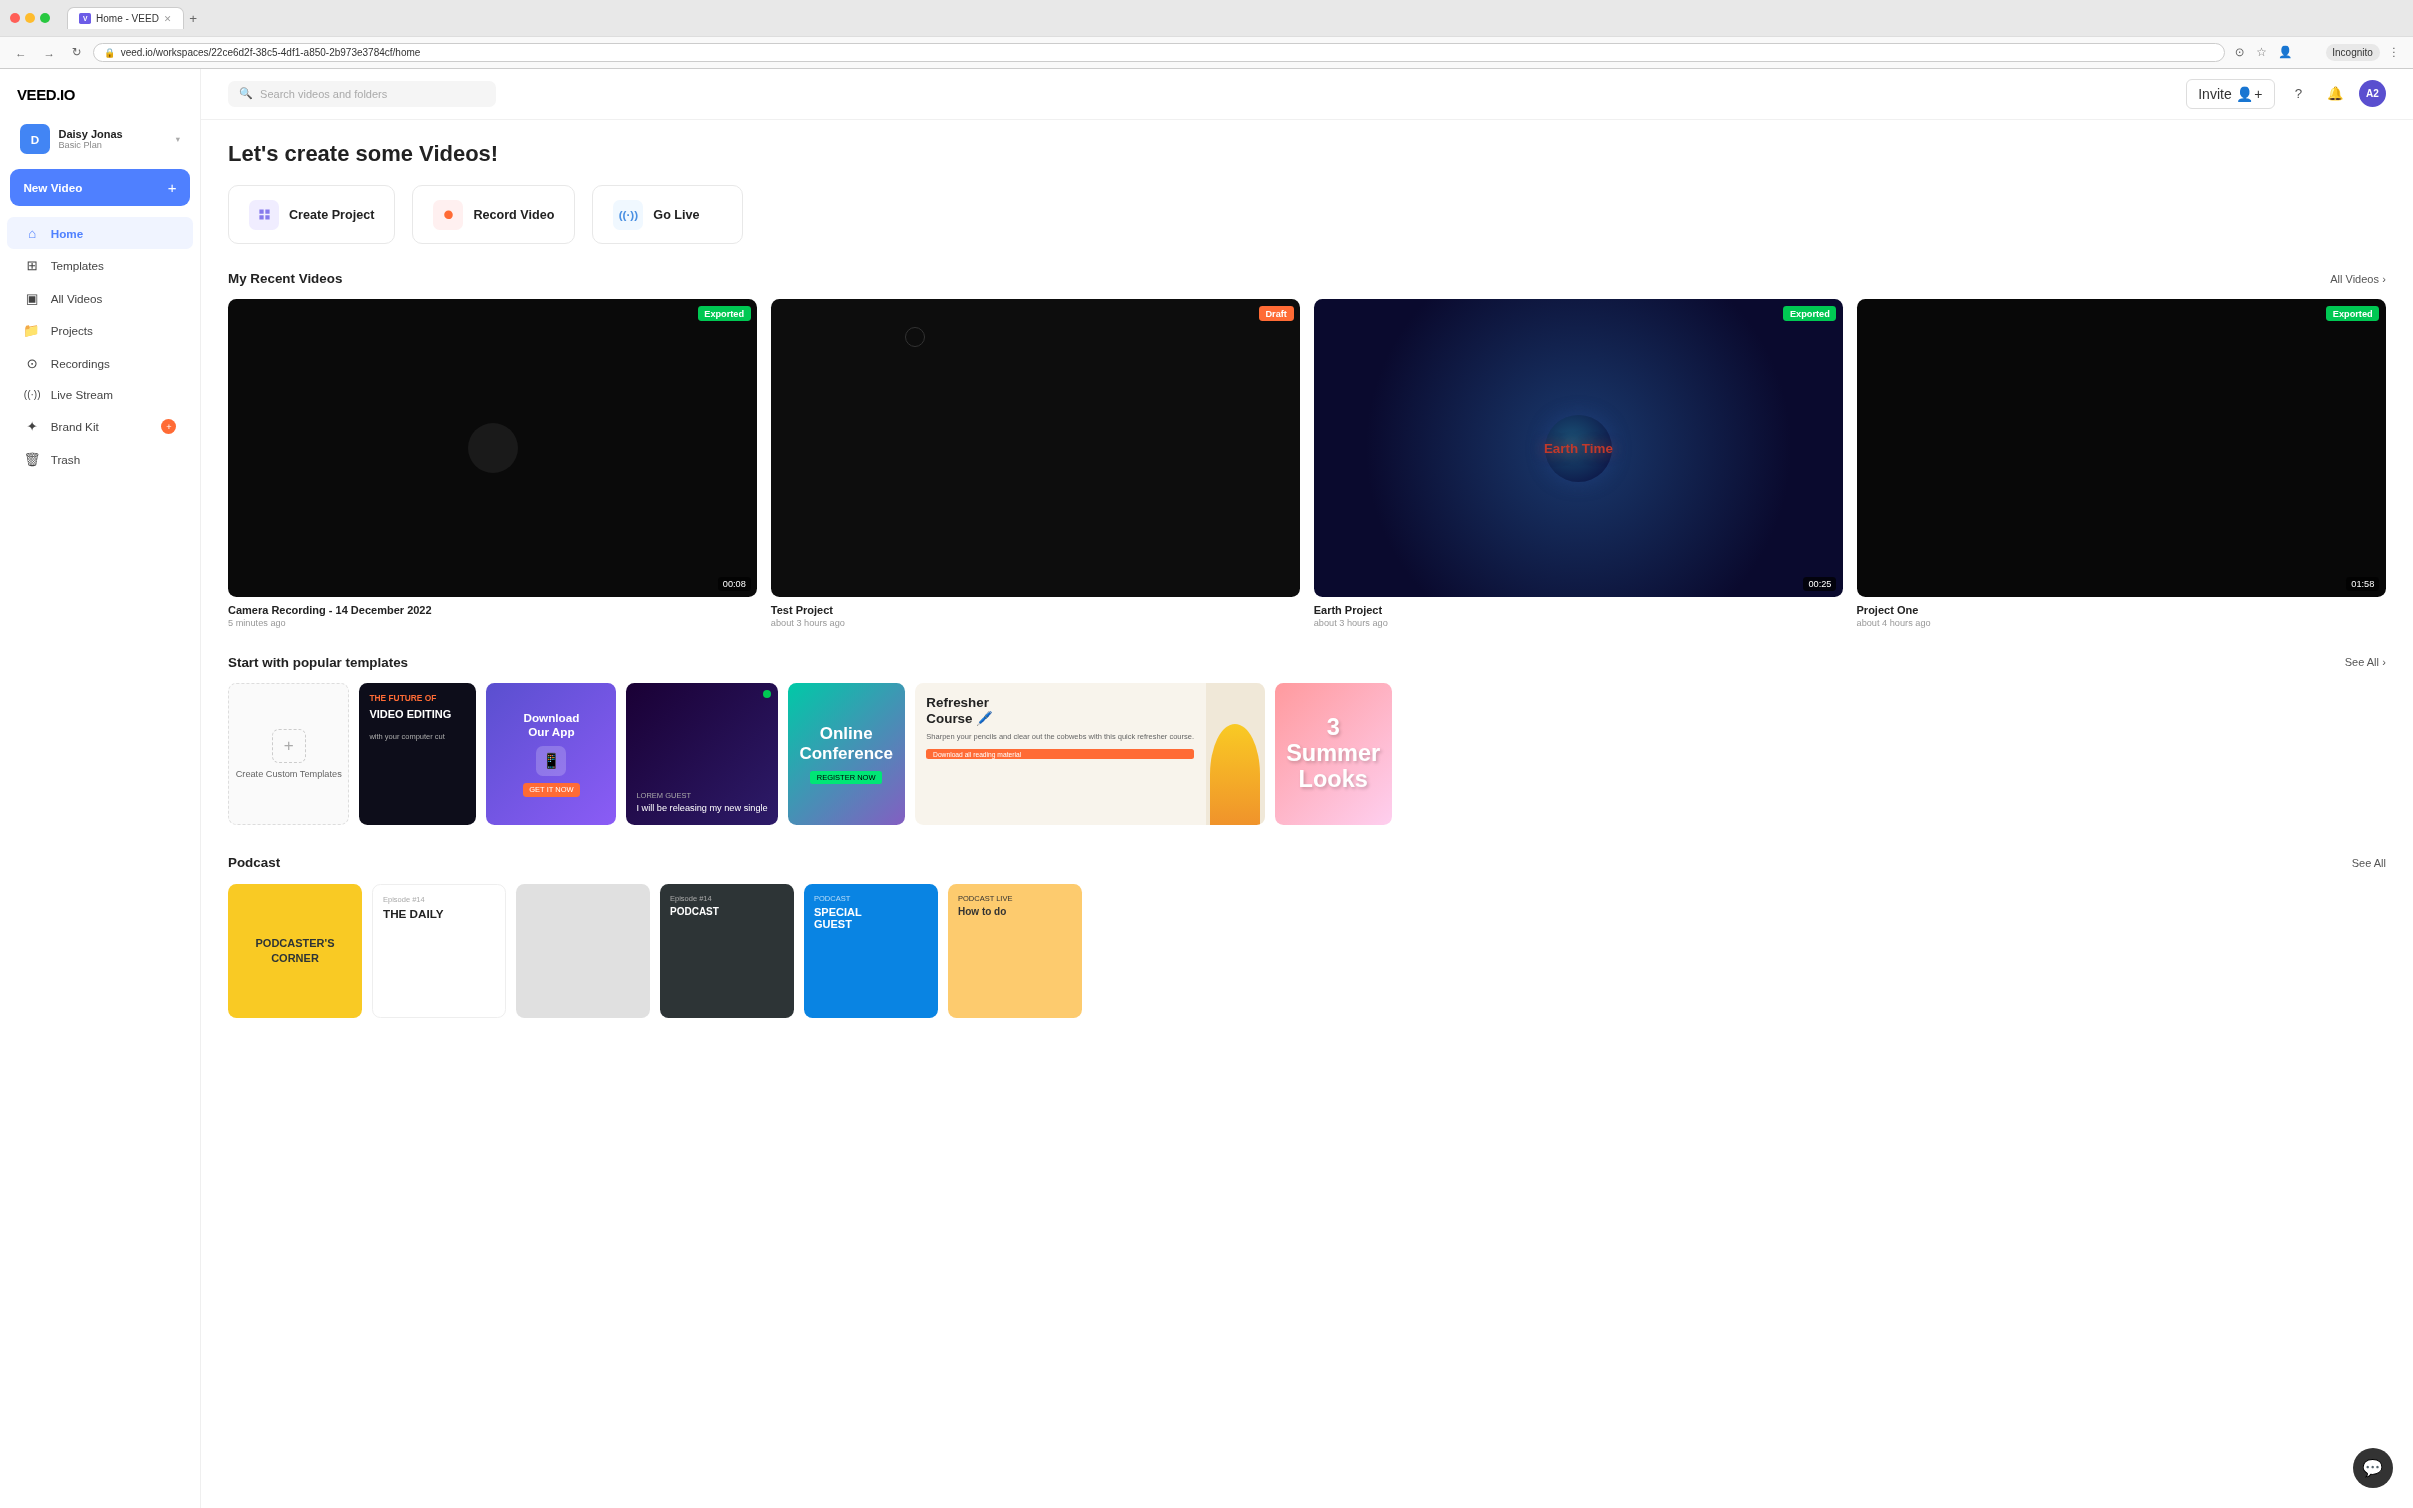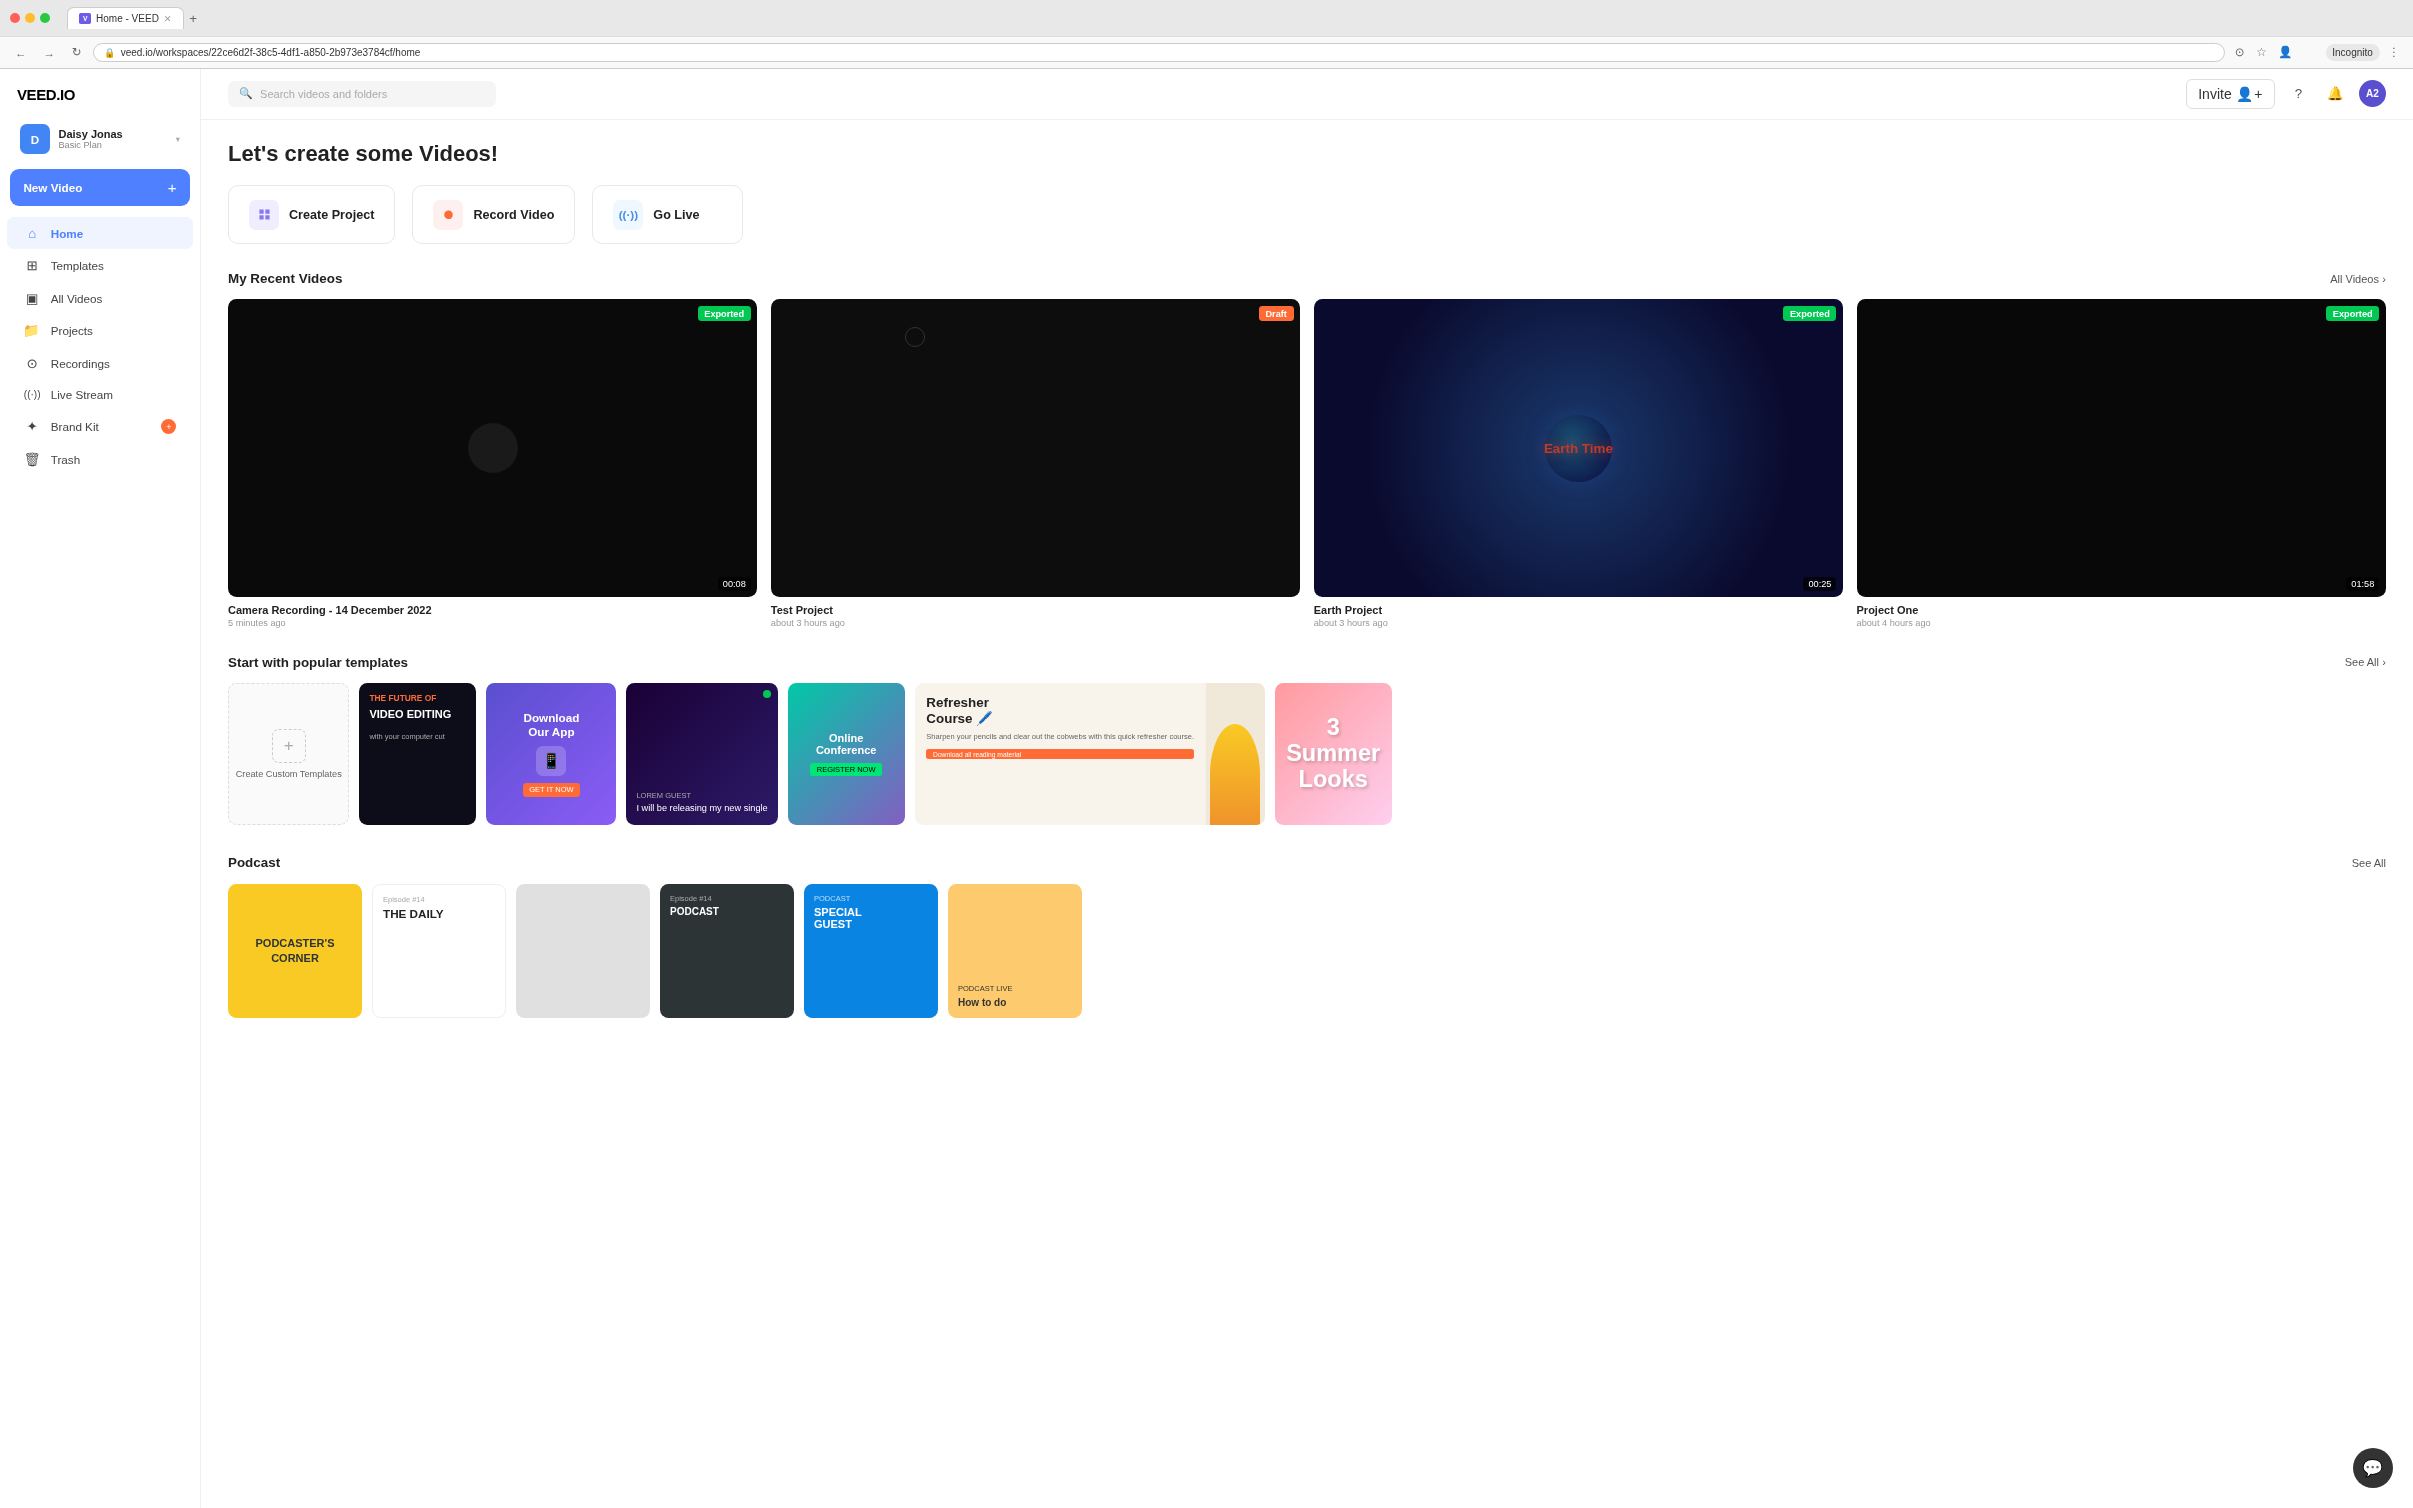--- a/index.html
+++ b/index.html
@@ -483,21 +483,21 @@
           <div style="margin-top:6.7px;background:#ff6b35;color:#fff;font-size:7.5px;padding:2.5px 6.7px;border-radius:3.4px;">GET IT NOW</div>
         </div>
 
         <div class="template-card" style="background:linear-gradient(135deg, #1a0035, #2d1b69); min-width:138px; display:flex; flex-direction:column; justify-content:flex-end; padding:10px; position:relative;">
           <div class="online-dot"></div>
           <div style="color:#aaa;font-size:7.5px;margin-bottom:3.4px;">LOREM GUEST</div>
           <div style="color:#fff;font-size:9.2px;line-height:1.3;">I will be releasing my new single</div>
         </div>
 
         <div class="template-card" style="background:linear-gradient(135deg, #00c9a7, #845ec2); min-width:117px; display:flex; flex-direction:column; align-items:center; justify-content:center;">
-          <div style="color:#fff;font-size:11px;font-weight:700;text-align:center;">Online<br>Conference</div>
+          <div style="color:#fff;font-size:17px;font-weight:700;text-align:center;">Online<br>Conference</div>
           <div style="margin-top:6.7px;background:#00e676;color:#000;font-size:7.5px;padding:1.7px 6.7px;border-radius:2.5px;">REGISTER NOW</div>
         </div>
 
         <div class="template-card" style="background:#f8f4ec; min-width:168px; display:flex; flex-direction:row; overflow:hidden;">
           <div style="flex:1;padding:11.7px;">
             <div style="font-size:13.4px;font-weight:800;color:#222;line-height:1.2;">Refresher<br>Course 🖊️</div>
             <div style="font-size:7.5px;color:#666;margin-top:5px;line-height:1.4;">Sharpen your pencils and clear out the cobwebs with this quick refresher course.</div>
             <div style="margin-top:6.7px;background:#ff6b35;color:#fff;font-size:6.7px;padding:1.7px 6.7px;border-radius:2.5px;">Download all reading material</div>
           </div>
           <div style="width:59px;background:#f0e8d8;display:flex;align-items:flex-end;justify-content:center;overflow:hidden;">
@@ -528,21 +528,21 @@
         <div class="podcast-card pod-gray" style="background:#e0e0e0;">
         </div>
         <div class="podcast-card pod-dark" style="display:flex;flex-direction:column;align-items:flex-start;justify-content:flex-start;padding:10px;">
           <div style="font-size:7.5px;color:#aaa;margin-bottom:3.4px;">Episode #14</div>
           <div style="font-size:10px;font-weight:700;color:#fff;">PODCAST</div>
         </div>
         <div class="podcast-card pod-blue" style="display:flex;flex-direction:column;align-items:flex-start;justify-content:flex-start;padding:10px;">
           <div style="font-size:7.5px;color:rgba(255,255,255,0.7);margin-bottom:3.4px;">PODCAST</div>
           <div style="font-size:11px;font-weight:700;color:#fff;">SPECIAL<br>GUEST</div>
         </div>
-        <div class="podcast-card pod-yellow2" style="display:flex;flex-direction:column;align-items:flex-start;justify-content:flex-end;padding:10px;">
+        <div class="podcast-card pod-yellow2" style="display:flex;flex-direction:column;align-items:flex-start;justify-content:flex-start;padding:10px;">
           <div style="font-size:7.5px;color:#333;margin-bottom:3.4px;">PODCAST LIVE</div>
           <div style="font-size:10px;font-weight:700;color:#333;">How to do</div>
         </div>
       </div>
     </div>
   </div>
 </div>
 
 <div class="cursor-dot"></div>
 

